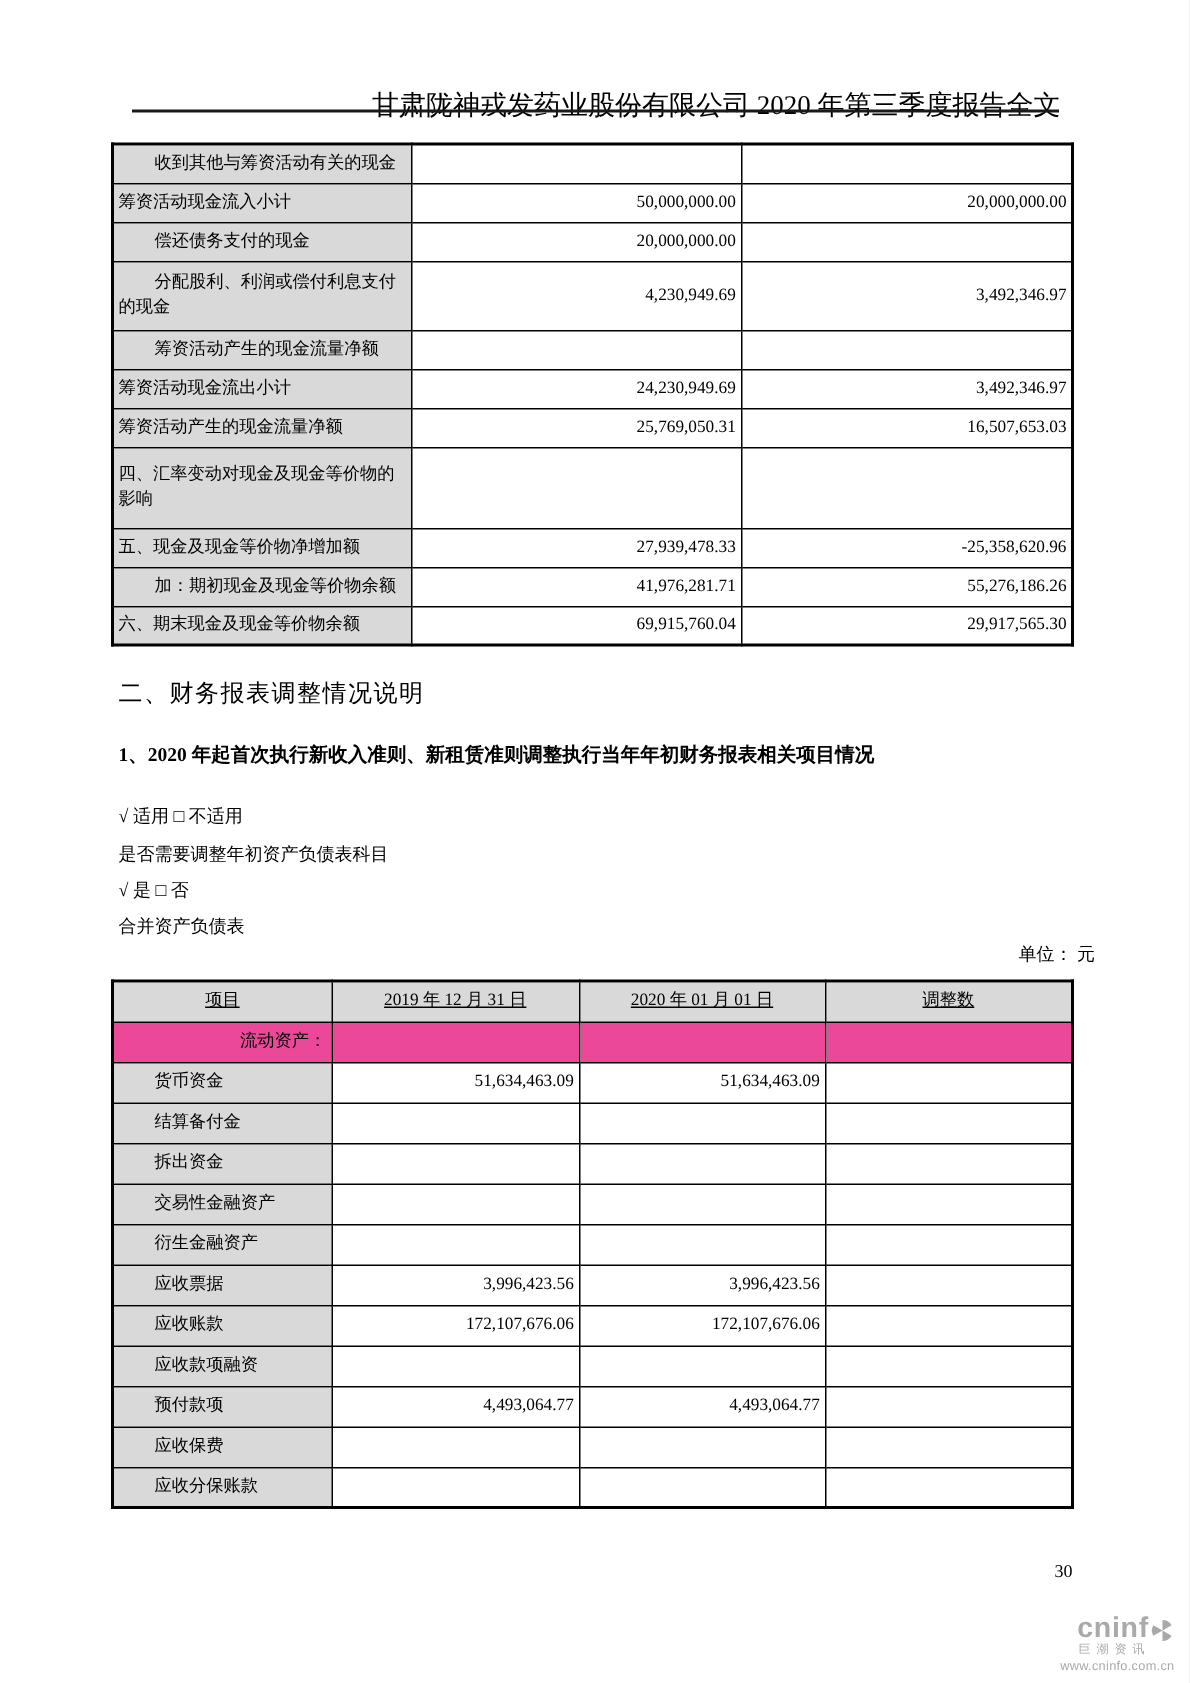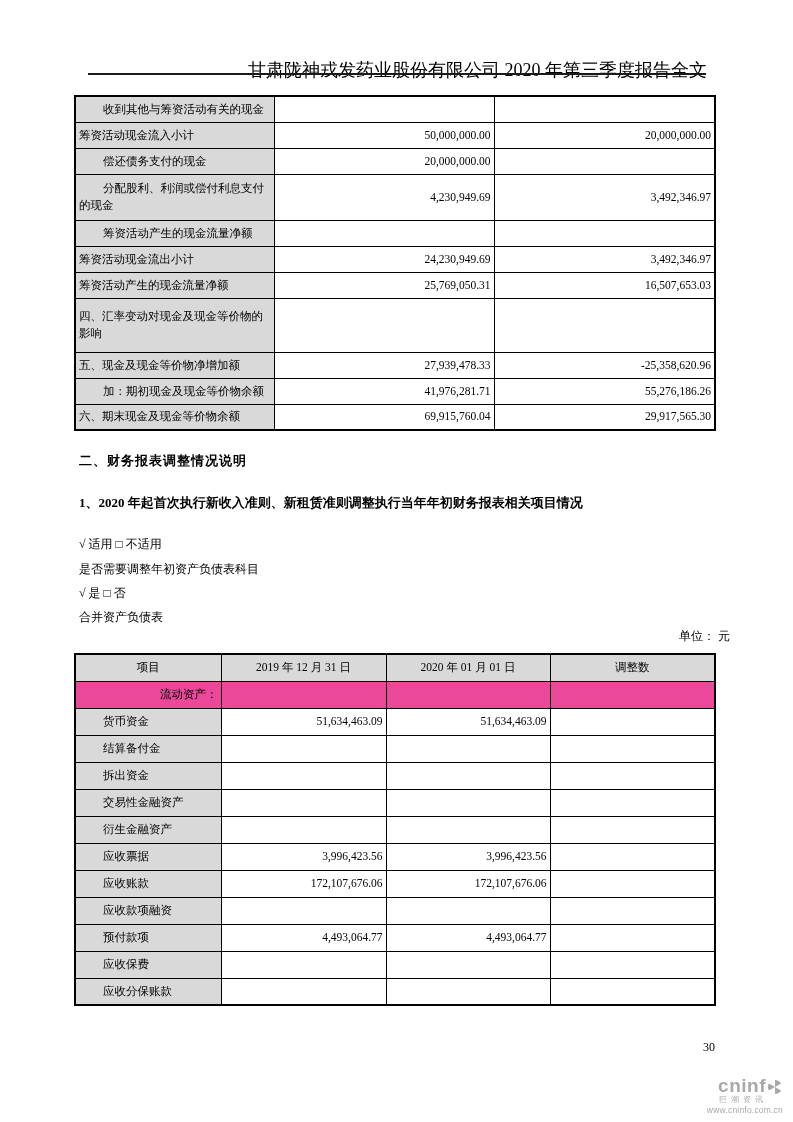--- a/index.html
+++ b/index.html
@@ -38,26 +38,26 @@
   td.ind{text-indent:24px;}
   td.num{text-align:right;padding-right:3px;background:#fff;}
   
   #tbl1{top:95px;left:74px;width:640px;}
   #tbl1 tr{height:26px;}
   #tbl1 tr.tall{height:46px;}
   #tbl1 tr.tall2{height:54px;}
   
   #tbl2{top:653px;left:74px;width:640px;}
   #tbl2 tr{height:27px;}
-  #tbl2 th{background:#d9d9d9;text-align:center;font-weight:normal;}
+  #tbl2 th{background:#d9d9d9;text-align:center;font-weight:normal;text-decoration:underline;}
   #tbl2 tr.allgray td{background:#ec4899;text-align:right;}
   
   .h2{
     position:absolute;left:79px;top:452px;
-    font-size:13px;font-weight:bold;letter-spacing:1px;
+    font-size:16px;font-weight:normal;letter-spacing:1px;
   }
   .h3{
     position:absolute;left:79px;top:494px;
     font-size:13px;font-weight:bold;
   }
   .bodyline{position:absolute;left:79px;font-size:12px;}
   .l-applicable{top:536px;}
   .l-question{top:561px;}
   .l-yesno{top:585px;}
   .l-tabletitle{top:609px;}

